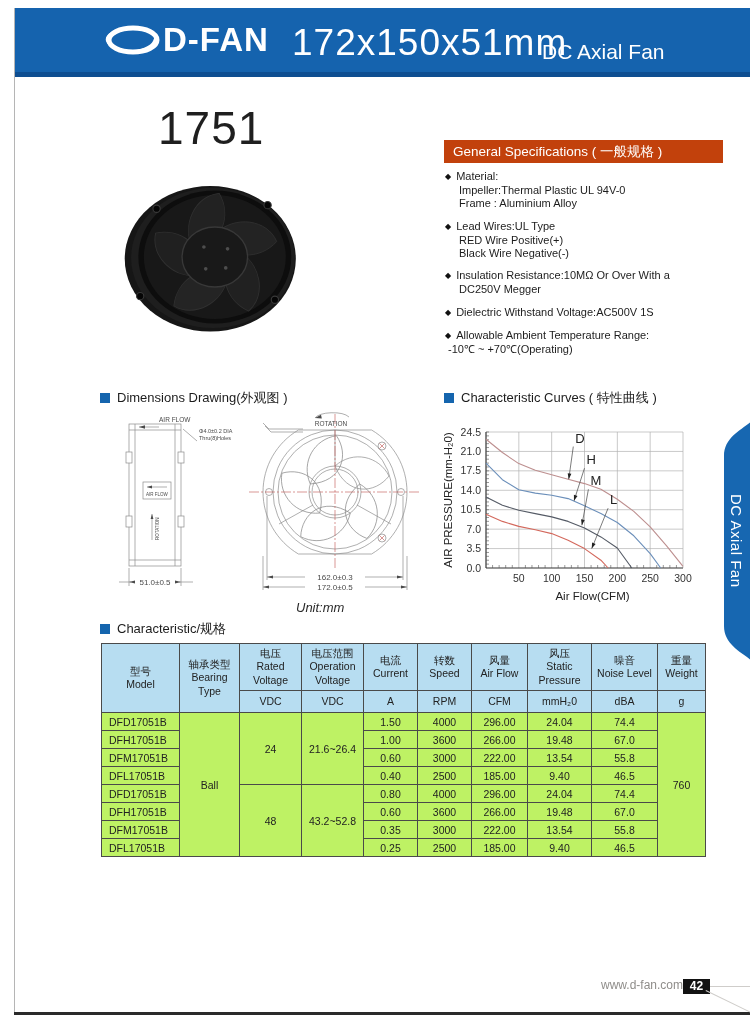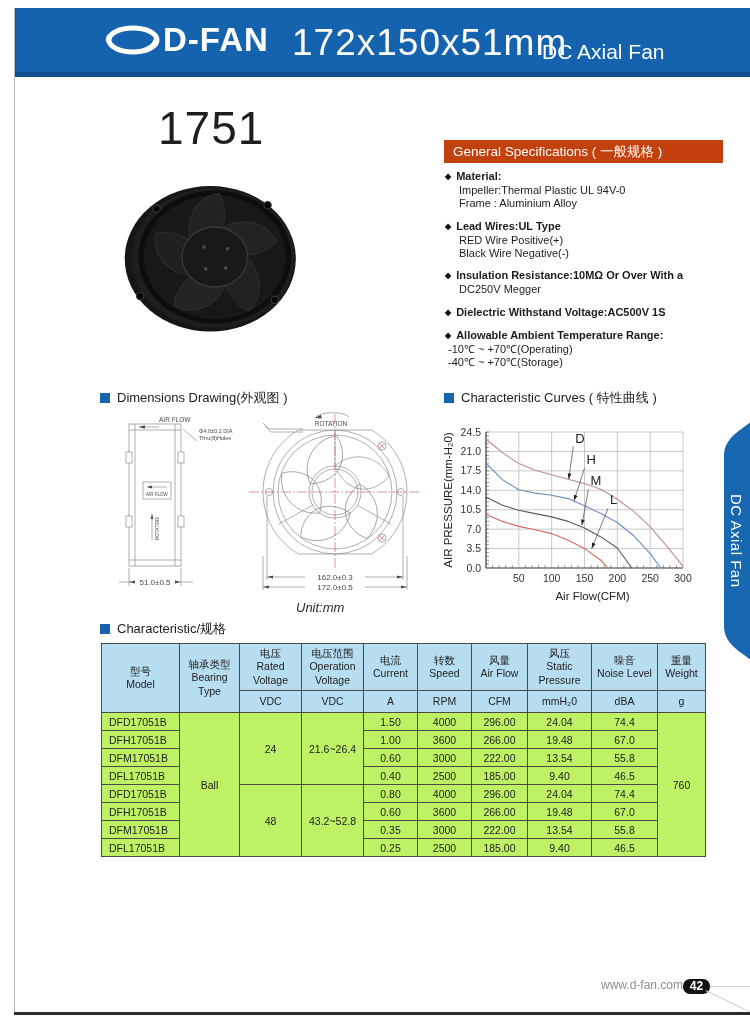--- a/index.html
+++ b/index.html
@@ -17,21 +17,21 @@
 
   
   .model-number{position:absolute;left:146px;top:101px;font-size:46px;color:#1f1f1f;letter-spacing:1px;}
   .fan-photo{position:absolute;left:110px;top:172px;}
 
   
   .gs-titlebar{position:absolute;left:432px;top:140px;width:279px;height:23px;background:#c2410c;color:#fff;
     font-size:13.5px;line-height:23px;padding-left:9px;box-sizing:border-box;}
   .spec-list{position:absolute;left:433px;top:170px;width:302px;font-size:11px;line-height:13.2px;color:#1c1c1c;}
   .spec-item{margin-bottom:9px;}
-  .spec-first{padding-left:0;font-weight:bold;}
+  .spec-first{padding-left:0;}
   .spec-sub{padding-left:14px;}
   .spec-sub.flush{padding-left:3px;}
   .diamond{font-size:8px;margin-right:5px;position:relative;top:-1px;color:#111;}
 
   
   .section-title{position:absolute;font-size:13px;color:#1c1c1c;display:flex;align-items:center;}
   .sq{display:inline-block;width:10px;height:10px;background:#1565ae;margin-right:7px;}
 
   
   .dims-svg{position:absolute;left:95px;top:410px;}
@@ -57,21 +57,21 @@
   .spec-table th,.spec-table td{border:1px solid #4a4a4a;text-align:center;padding:0;}
   .spec-table thead th{background:#b7ddf1;font-weight:400;line-height:1.25;}
   .spec-table thead tr:first-child th{height:46px;}
   .spec-table thead tr:last-child th{height:21px;}
   .spec-table tbody td{height:17px;background:#bef264;}
   .spec-table td.model-cell{text-align:left;padding-left:7px;}
 
   
   .footer-site{position:absolute;left:589px;top:978px;font-size:12px;color:#8f8d8a;}
   .page-badge{position:absolute;left:671px;top:979px;width:27px;height:15px;background:#121212;color:#fff;
-    font-size:12px;font-weight:bold;text-align:center;line-height:15px;border-radius:7px;}
+    font-size:12px;font-weight:bold;text-align:center;line-height:15px;}
   .footer-hline{position:absolute;left:698px;top:986px;width:49px;height:1px;background:#cfcdca;}
   .footer-diag{position:absolute;left:694px;top:990px;width:64px;height:1px;background:#cfcdca;
     transform:rotate(26deg);transform-origin:0 0;}
 </style>
 </head>
 <body>
 
 <div class="page">
   <div class="edge-left"></div>
   <div class="edge-right"></div>
@@ -139,21 +139,20 @@
       <div class="spec-item">
         <div class="spec-first"><span class="diamond">◆</span><span>Insulation Resistance:10MΩ Or Over With a</span></div>
         <div class="spec-sub"><span>DC250V Megger</span></div>
       </div>
       <div class="spec-item">
         <div class="spec-first"><span class="diamond">◆</span><span>Dielectric Withstand Voltage:AC500V 1S</span></div>
       </div>
       <div class="spec-item">
         <div class="spec-first"><span class="diamond">◆</span><span>Allowable Ambient Temperature Range:</span></div>
         <div class="spec-sub flush"><span>-10℃ ~ +70℃(Operating)</span></div>
-        <div class="spec-sub flush"><span>-40℃ ~ +70℃(Storage)</span></div>
       </div>
     </div>
 
   <div class="section-title" style="left:88px;top:389px;">
     <span class="sq"></span>
     <span>Dimensions Drawing(外观图 )</span>
   </div>
   <svg class="dims-svg" width="330" height="190" viewBox="0 0 330 190">
 
     <rect class="dw" x="22" y="14" width="52" height="142"></rect>

